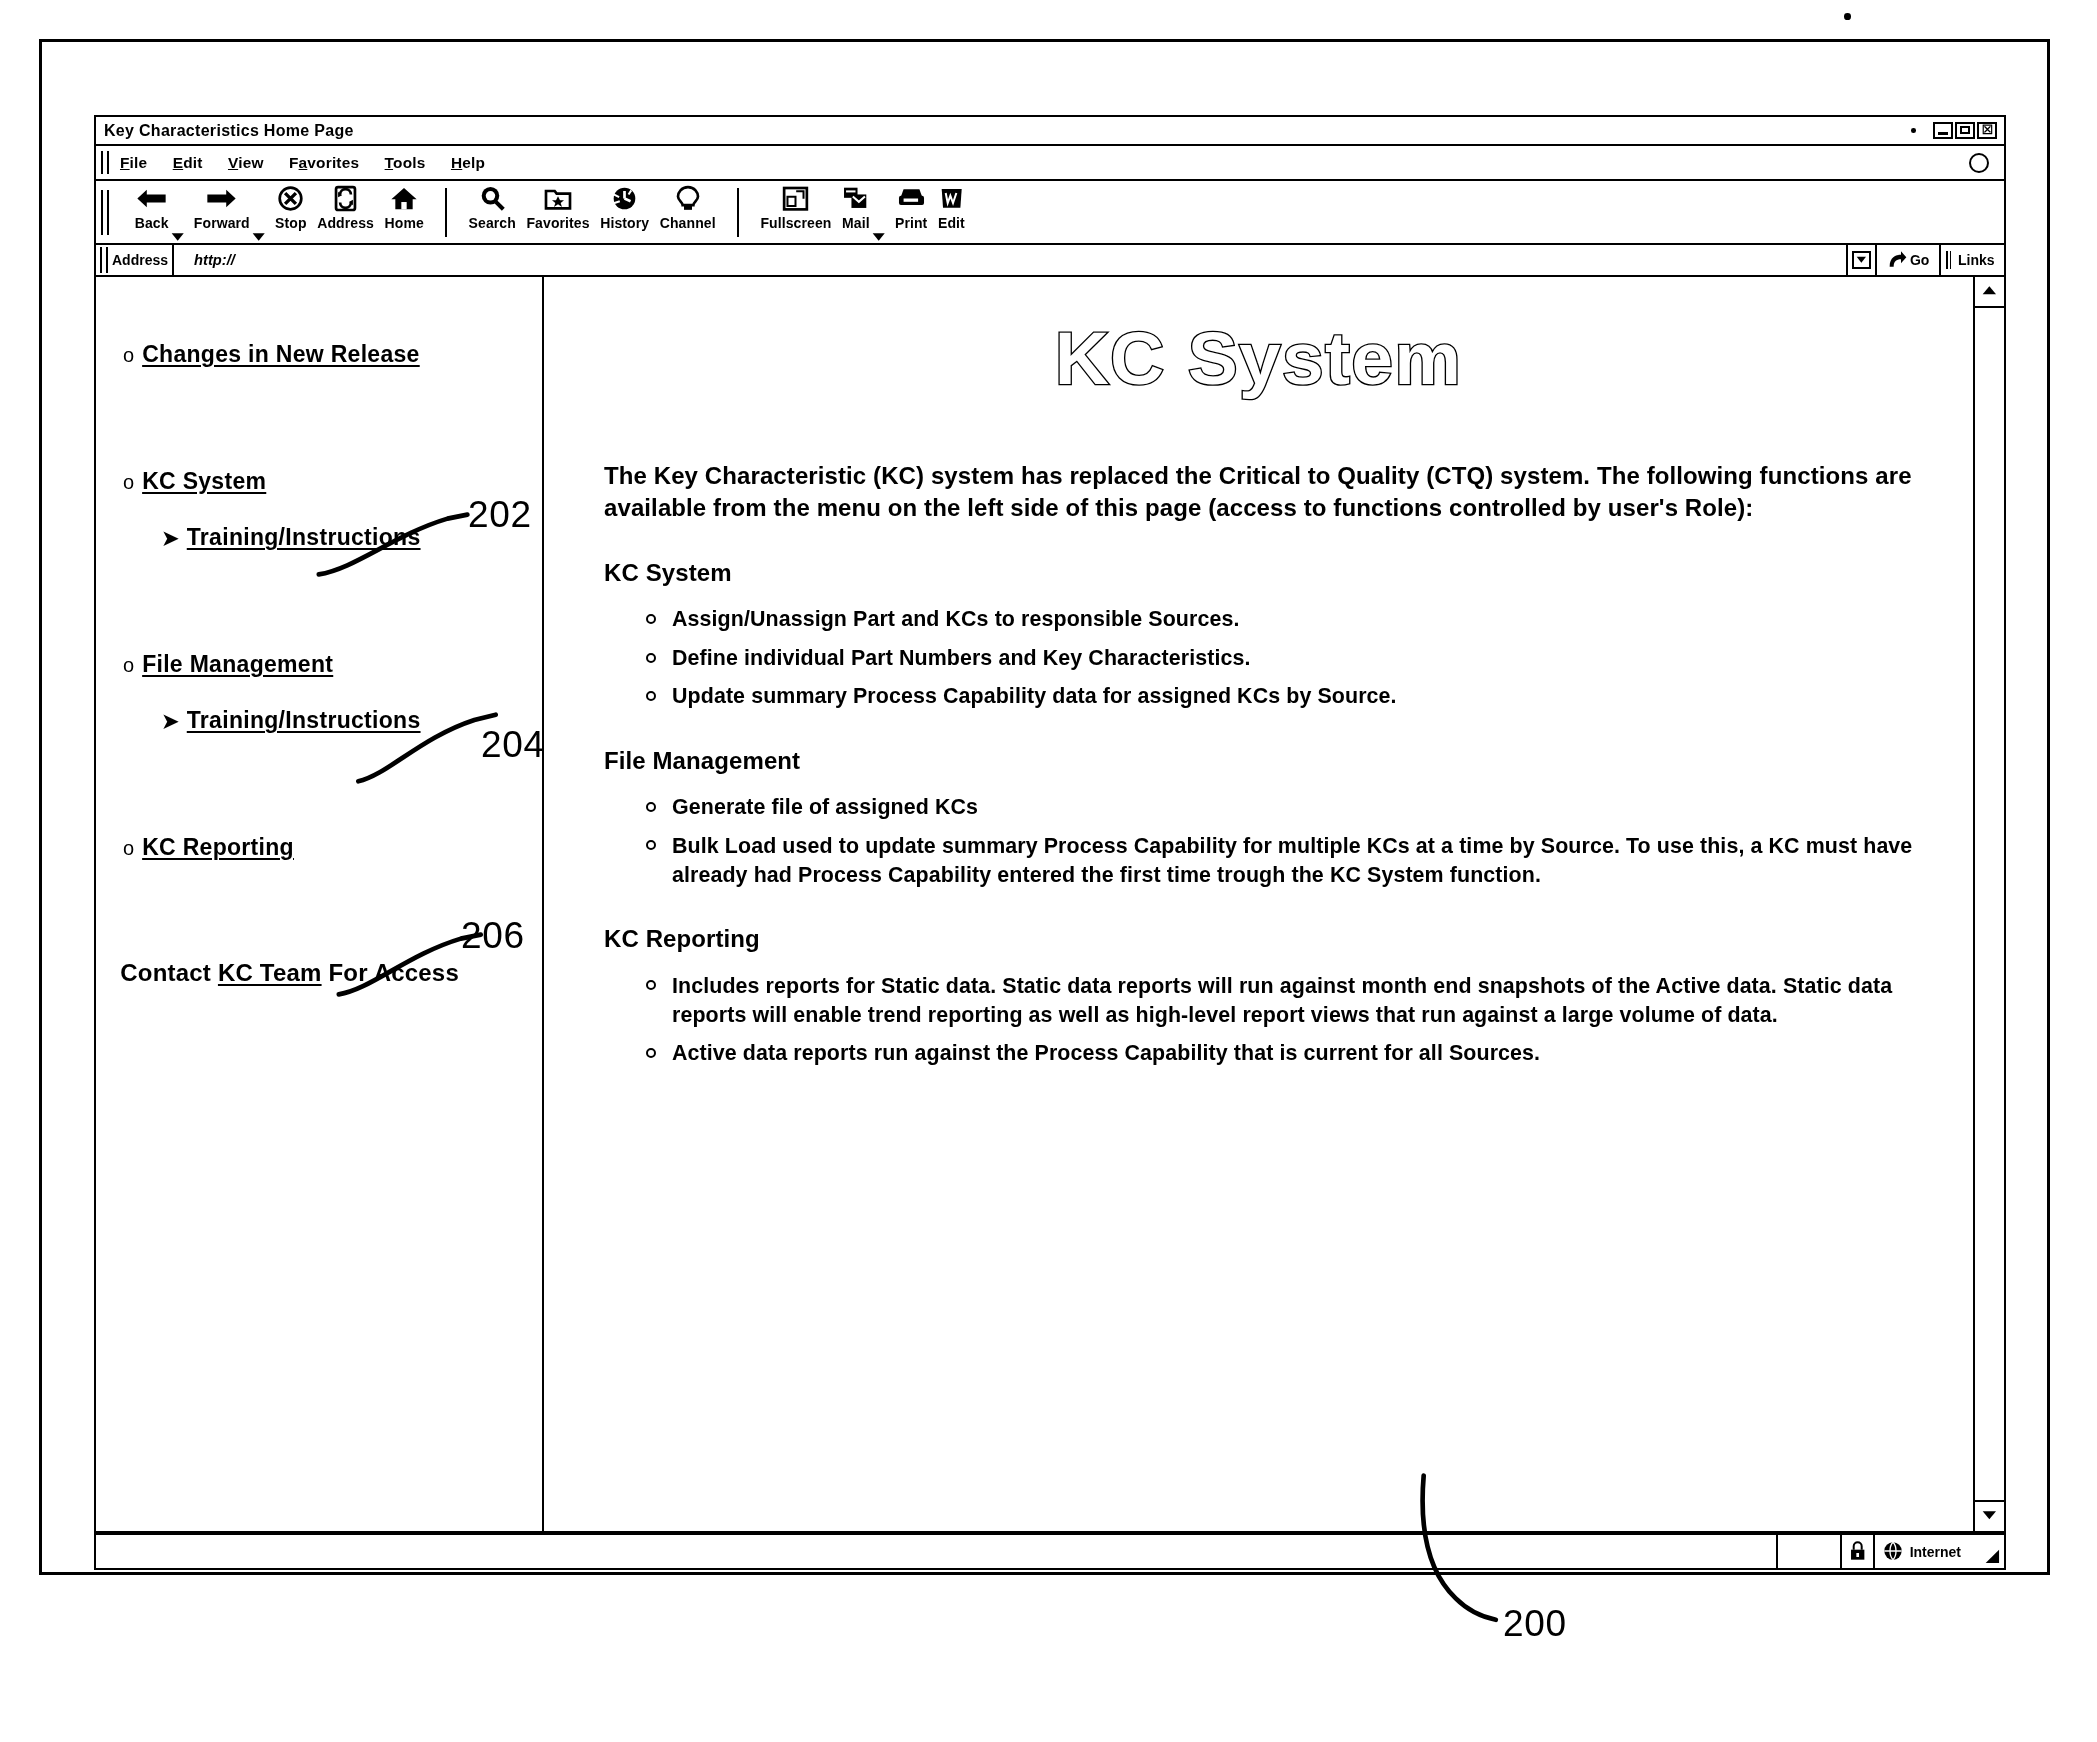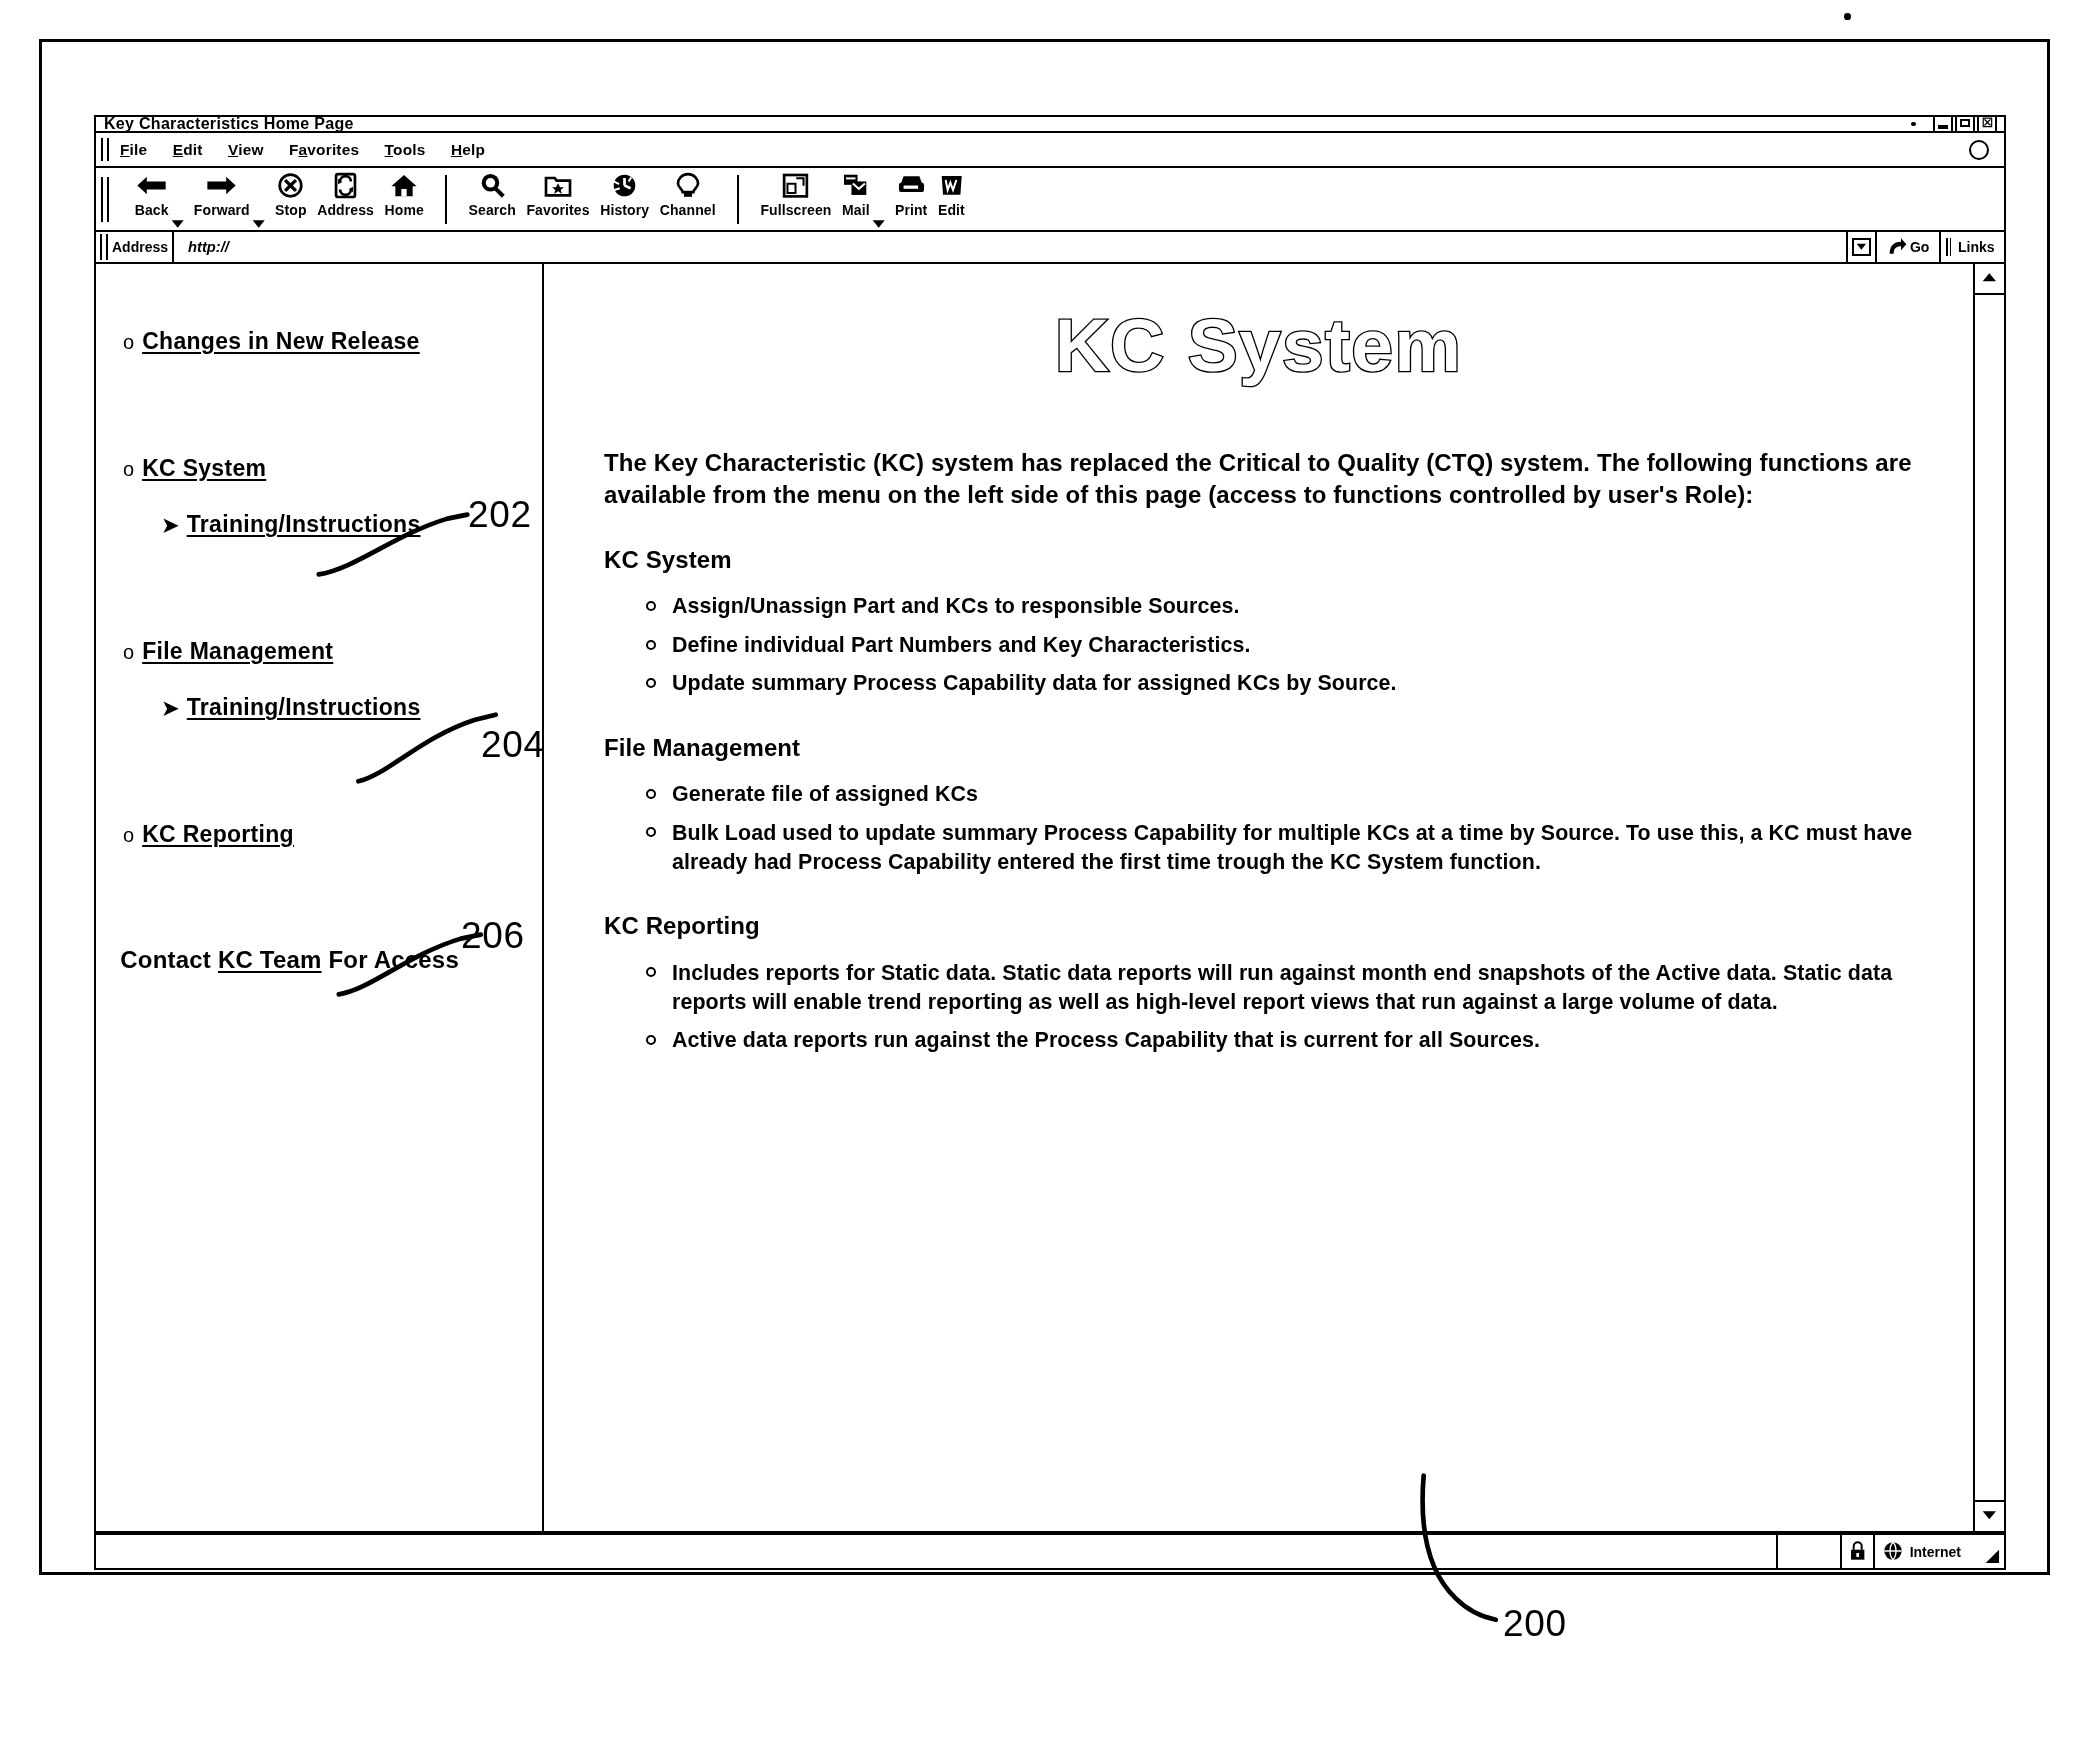--- a/index.html
+++ b/index.html
@@ -40,21 +40,21 @@
     width: 1912px; height: 1455px;
     border: 2.7px solid #000;
     box-sizing: border-box;
     background: #ffffff;
     display: flex;
     flex-direction: column;
   }
 
   
   .title-bar {
-    height: 16px;
+    height: 29px;
     border-bottom: 2px solid #000;
     display: flex;
     align-items: center;
     padding: 0 4px;
     box-sizing: border-box;
     flex: 0 0 auto;
   }
   .title-bar-text {
     font-size: 16px;
     font-weight: bold;
@@ -204,21 +204,21 @@
     font-size: 14px; font-weight: bold;
     display: flex; align-items: center;
     padding: 0 4px 0 0;
     white-space: nowrap;
     flex: 0 0 auto;
   }
   .addr-input-wrap {
     flex: 1 1 auto;
     border-left: 2.7px solid #000;
     display: flex; align-items: center;
-    padding-left: 14px;
+    padding-left: 20px;
     min-width: 0;
   }
   .addr-value {
     font-size: 14.7px;
     font-weight: bold;
     font-style: italic;
     white-space: nowrap;
   }
   .addr-dropdown {
     width: 27px;

